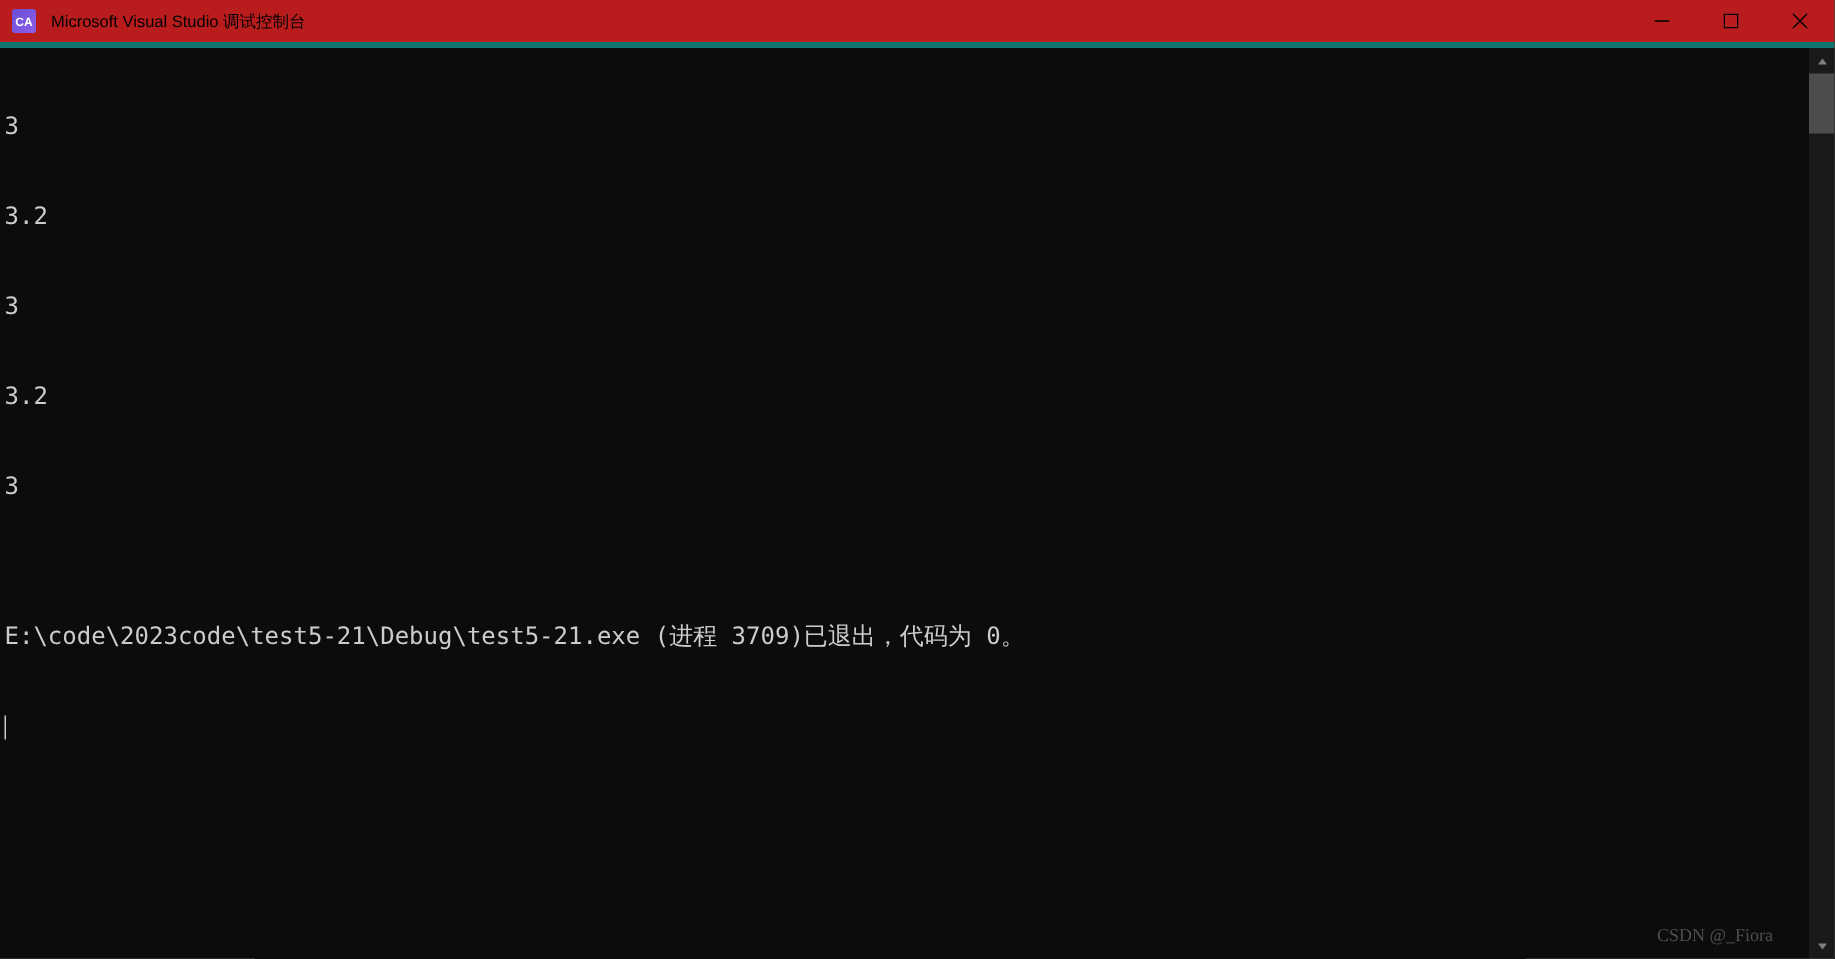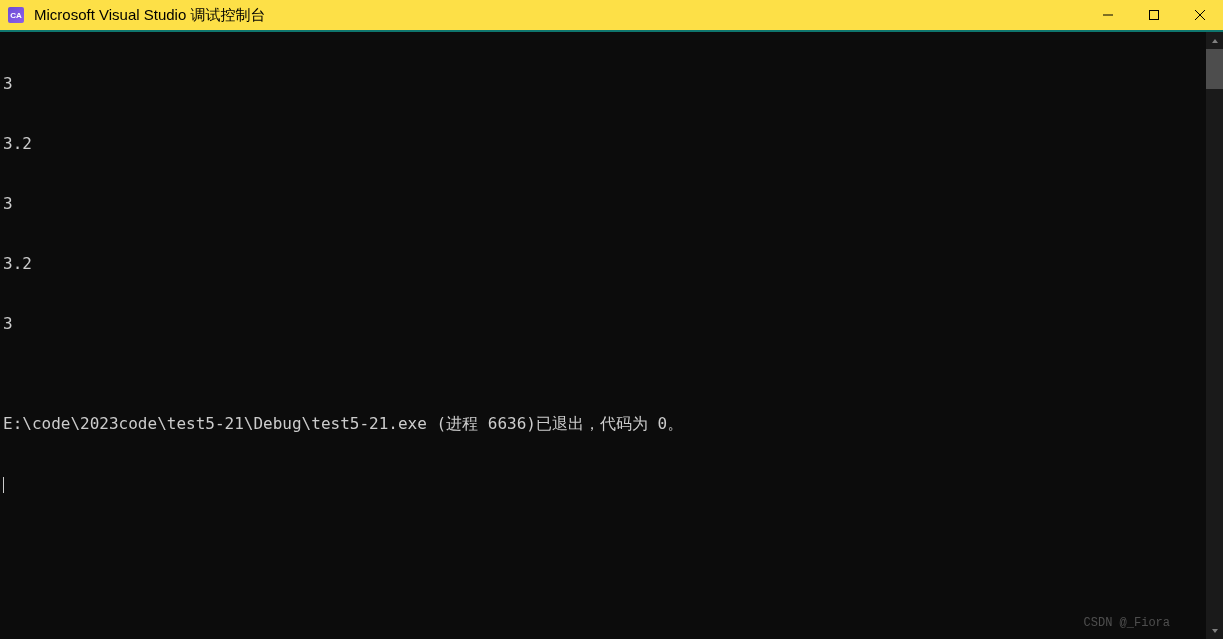--- a/index.html
+++ b/index.html
@@ -17,42 +17,42 @@
     }
     .window {
       width: 100%;
       height: 100%;
       display: flex;
       flex-direction: column;
       background: #fff;
     }
     .titlebar {
       height: 32px;
-      background: #fde047;
+      background: #b91c1c;
       display: flex;
       align-items: center;
-      border-bottom: 2px solid #0f766e;
+      border-bottom: 4px solid #0f766e;
       flex-shrink: 0;
     }
     .app-icon {
       width: 16px;
       height: 16px;
       margin: 0 8px;
       background: linear-gradient(135deg, #6b4dd6 0%, #8d5fe8 100%);
       border-radius: 2px;
       display: flex;
       align-items: center;
       justify-content: center;
       color: #fff;
       font-size: 8px;
       font-weight: bold;
     }
     .window-title {
       flex: 1;
-      font-size: 15px;
+      font-size: 11px;
       color: #000;
       padding-left: 2px;
     }
     .window-controls {
       display: flex;
       height: 100%;
     }
     .win-btn {
       width: 46px;
       height: 100%;
@@ -117,24 +117,24 @@
       justify-content: center;
       color: #808080;
       font-size: 9px;
       cursor: pointer;
     }
     .scroll-arrow.up { top: 0; }
     .scroll-arrow.down { bottom: 0; }
     .watermark {
       position: absolute;
       bottom: 6px;
-      right: 36px;
+      right: 24px;
       color: rgba(200, 200, 200, 0.35);
       font-size: 12px;
-      font-family: Liberation Mono, monospace;
+      font-family: Liberation Serif, serif;
       pointer-events: none;
     }
   </style>
 </head>
 <body>
 
 <div class="window">
   <div class="titlebar">
     <div class="app-icon">CA</div>
     <div class="window-title">Microsoft Visual Studio 调试控制台</div>
@@ -159,21 +159,21 @@
   </div>
 
   <div class="content-wrapper">
     <div class="console">
       <span class="line">3</span>
       <span class="line">3.2</span>
       <span class="line">3</span>
       <span class="line">3.2</span>
       <span class="line">3</span>
       <span class="line"></span>
-      <span class="line">E:\code\2023code\test5-21\Debug\test5-21.exe (进程 6636)已退出，代码为 0。</span>
+      <span class="line">E:\code\2023code\test5-21\Debug\test5-21.exe (进程 3709)已退出，代码为 0。</span>
       <span class="line"><span class="cursor-block"></span></span>
       <div class="watermark">CSDN @_Fiora</div>
     </div>
 
     <div class="scrollbar-track">
       <div class="scroll-arrow up">
         <svg width="8" height="8" viewBox="0 0 8 8">
             <path d="M4 2 L7 6 L1 6 Z" fill="currentColor"></path>
           </svg>
       </div>

